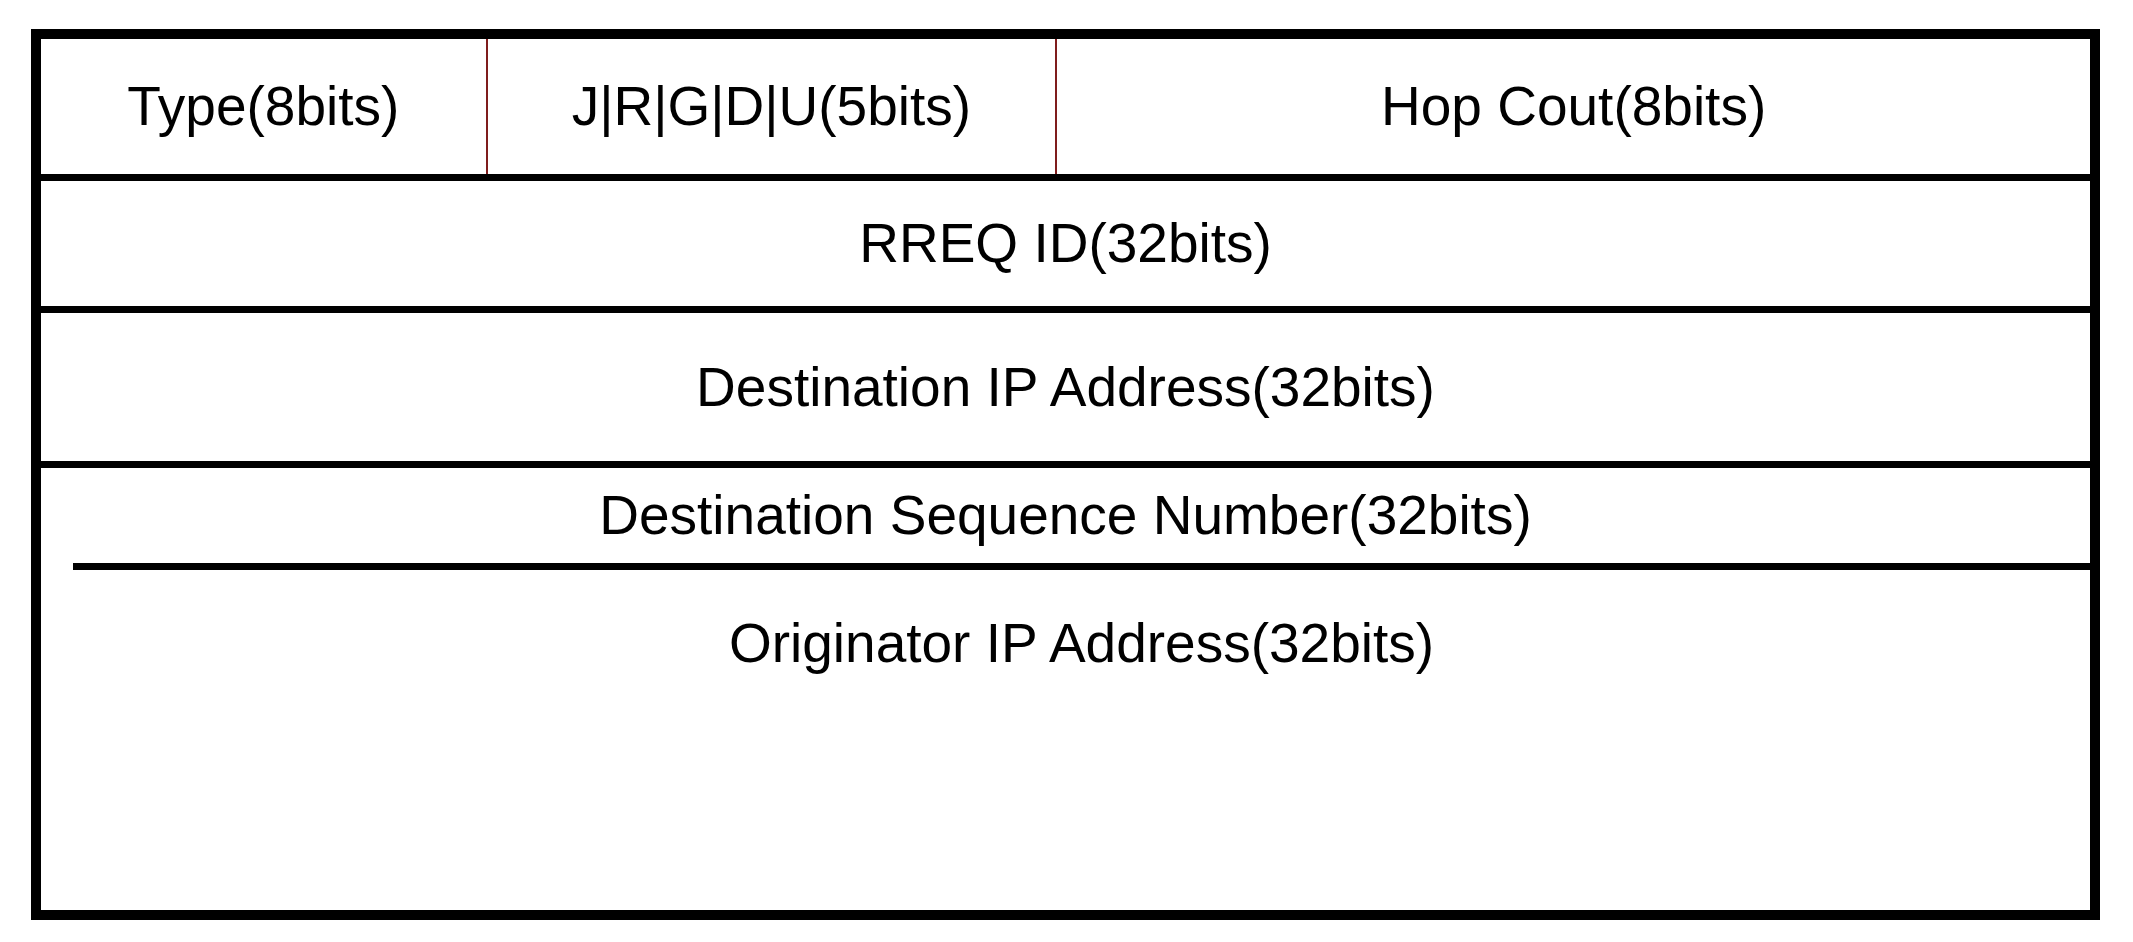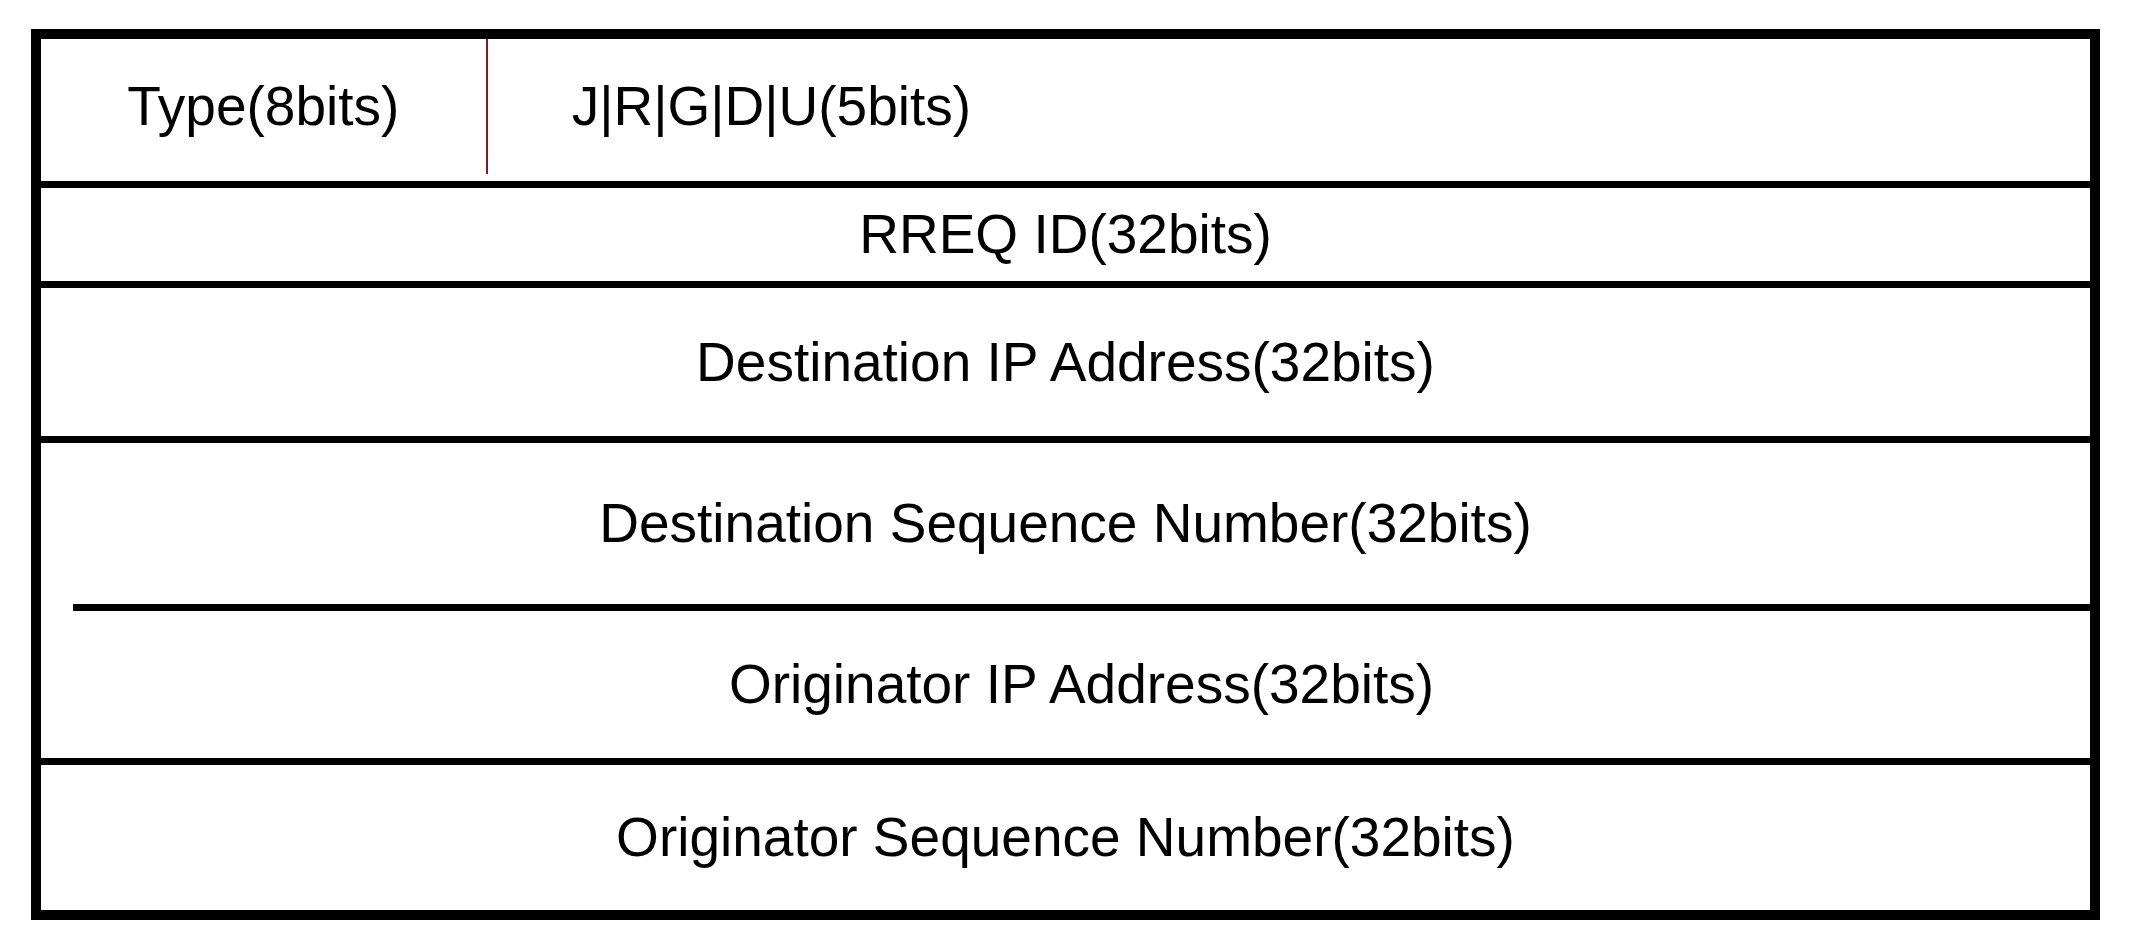--- a/index.html
+++ b/index.html
@@ -30,23 +30,23 @@
   .prow {
     box-sizing: border-box;
     display: flex;
     flex-direction: row;
     align-items: stretch;
   }
   .prow + .prow {
     border-top: 7px solid #000000;
   }
   .prow:nth-child(1) { height: 135px; border-radius: 13px; }
-  .prow:nth-child(2) { height: 100px; margin-top: 7px; }
+  .prow:nth-child(2) { height: 132px; }
   .prow:nth-child(3) { height: 155px; }
-  .prow:nth-child(4) { height: 168px; }
+  .prow:nth-child(4) { height: 102px; }
   .prow:nth-child(5) { height: 154px; margin-left: 32px; }
   .prow:nth-child(6) { flex: 1 1 auto; }
   .pcell {
     box-sizing: border-box;
     display: flex;
     align-items: center;
     justify-content: center;
     text-align: center;
     font-size: 55px;
     line-height: 1.1;
@@ -66,36 +66,34 @@
 </style>
 </head>
 <body>
 
 <div id="canvas">
   <div class="packet-table">
 
     <div class="prow">
       <div class="pcell header-cell hc1">Type(8bits)</div>
       <div class="pcell header-cell hc2">J|R|G|D|U(5bits)</div>
+      <div class="pcell header-cell hc4">Hop Cout(8bits)</div>
     </div>
 
     <div class="prow">
       <div class="pcell full-cell">RREQ ID(32bits)</div>
     </div>
 
     <div class="prow">
       <div class="pcell full-cell">Destination IP Address(32bits)</div>
     </div>
 
     <div class="prow">
       <div class="pcell full-cell">Destination Sequence Number(32bits)</div>
     </div>
 
     <div class="prow">
       <div class="pcell full-cell">Originator IP Address(32bits)</div>
     </div>
 
-    <div class="prow">
-      <div class="pcell full-cell">Originator Sequence Number(32bits)</div>
-    </div>
 
   </div>
 </div>
 
 </body></html>

